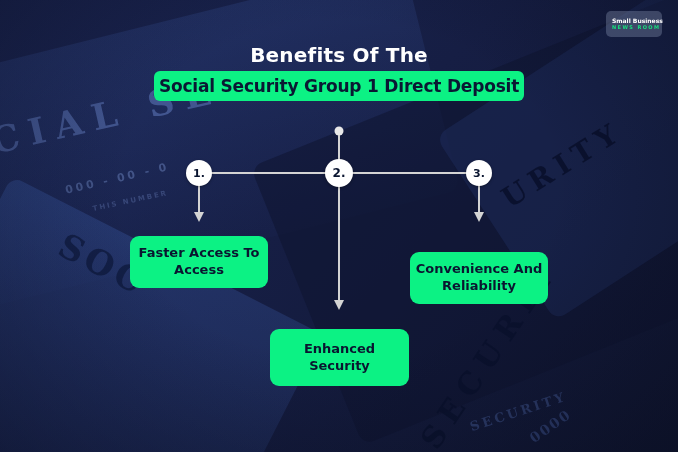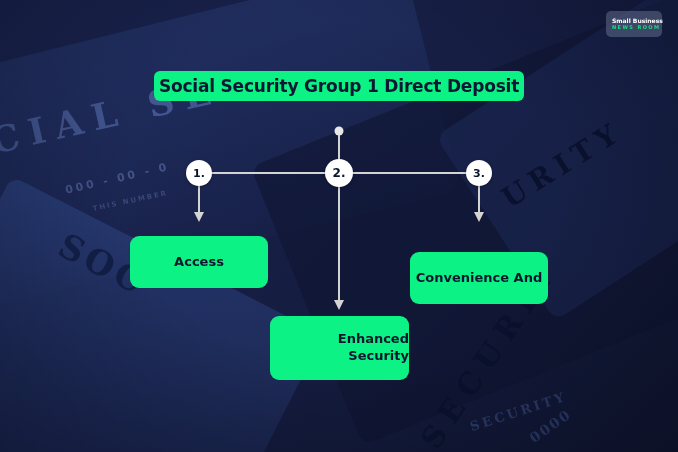--- a/index.html
+++ b/index.html
@@ -48,21 +48,21 @@
     align-items:center;justify-content:center;color:#0a1530;font-weight:bold;z-index:4;
     box-shadow:0 1px 3px rgba(0,0,0,0.35);}
   .c1{left:186px;top:160px;width:26px;height:26px;font-size:11px;}
   .c2{left:325px;top:159px;width:28px;height:28px;font-size:12px;}
   .c3{left:466px;top:160px;width:26px;height:26px;font-size:11px;}
   
   .benefit{position:absolute;background:#0cf284;border-radius:9px;z-index:4;
     display:flex;flex-direction:column;align-items:center;justify-content:center;
     color:#0a1530;font-weight:bold;font-size:13px;line-height:1.3;text-align:center;}
   .b1{left:130px;top:236px;width:138px;height:52px;}
-  .b2{left:270px;top:316px;width:139px;height:64px;align-items:flex-end;}
+  .b2{left:270px;top:329px;width:139px;height:57px;}
   .b3{left:410px;top:236px;width:138px;height:52px;margin-top:16px;}
 </style>
 </head>
 <body>
 
 <div class="stage">
 
   <div class="bg">
     <div class="card cardA"></div>
     <span class="wm wm1">CIAL SE</span>
@@ -83,20 +83,21 @@
       <circle cx="9" cy="9" r="9" fill="#0e1c44"></circle>
       <path d="M4.5 13.5 C4.5 8 7 4.5 11.5 2.8 C9.5 6.8 8.6 10.2 6.8 13.5 Z" fill="#17c06e"></path>
       <text x="10" y="12.6" font-size="9" font-weight="bold" fill="#ffffff" text-anchor="middle" font-family="DejaVu Sans, sans-serif">B</text>
     </svg>
     <div class="logo-text">
       <span class="logo-name">Small Business</span>
       <span class="logo-tagline">NEWS ROOM</span>
     </div>
   </div>
 
+  <div class="title">Benefits Of The</div>
   <div class="banner-row">
     <span class="banner">Social Security Group 1 Direct Deposit</span>
   </div>
 
   <svg class="connectors" width="678" height="452">
     <circle cx="339" cy="131" r="4.5" fill="#e8e8e8"></circle>
     <line x1="339" y1="135" x2="339" y2="300" stroke="#d4d4d4" stroke-width="2"></line>
     <polygon points="334,300 344,300 339,310" fill="#d4d4d4"></polygon>
     <line x1="199" y1="173" x2="479" y2="173" stroke="#d4d4d4" stroke-width="2"></line>
     <line x1="199" y1="173" x2="199" y2="213" stroke="#d4d4d4" stroke-width="2"></line>
@@ -109,23 +110,25 @@
     <span>1.</span>
   </div>
   <div class="node-circle c2">
     <span>2.</span>
   </div>
   <div class="node-circle c3">
     <span>3.</span>
   </div>
 
   <div class="benefit b1">
+    <span>Faster Access To</span>
     <span>Access</span>
   </div>
   <div class="benefit b2">
     <span>Enhanced</span>
     <span>Security</span>
   </div>
   <div class="benefit b3">
     <span>Convenience And</span>
+    <span>Reliability</span>
   </div>
 
 </div>
 
 </body></html>

